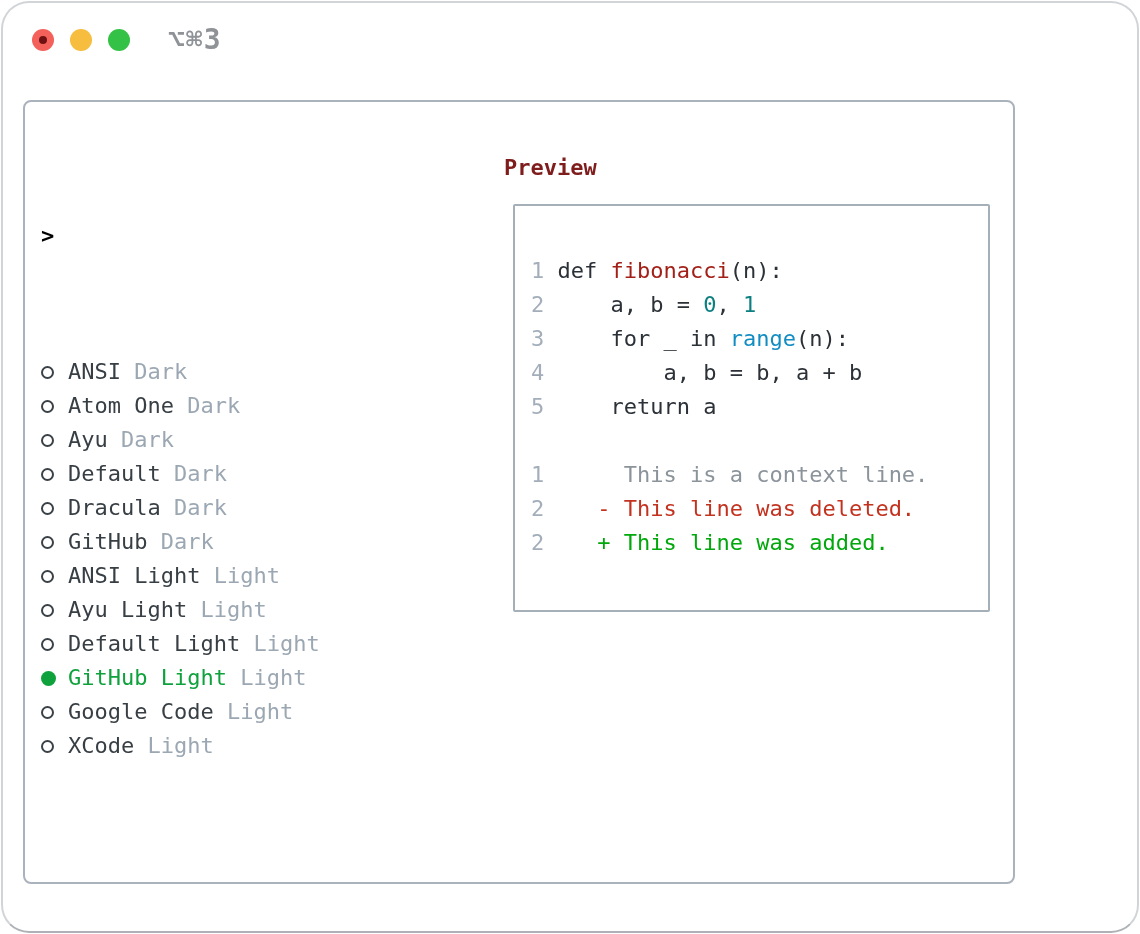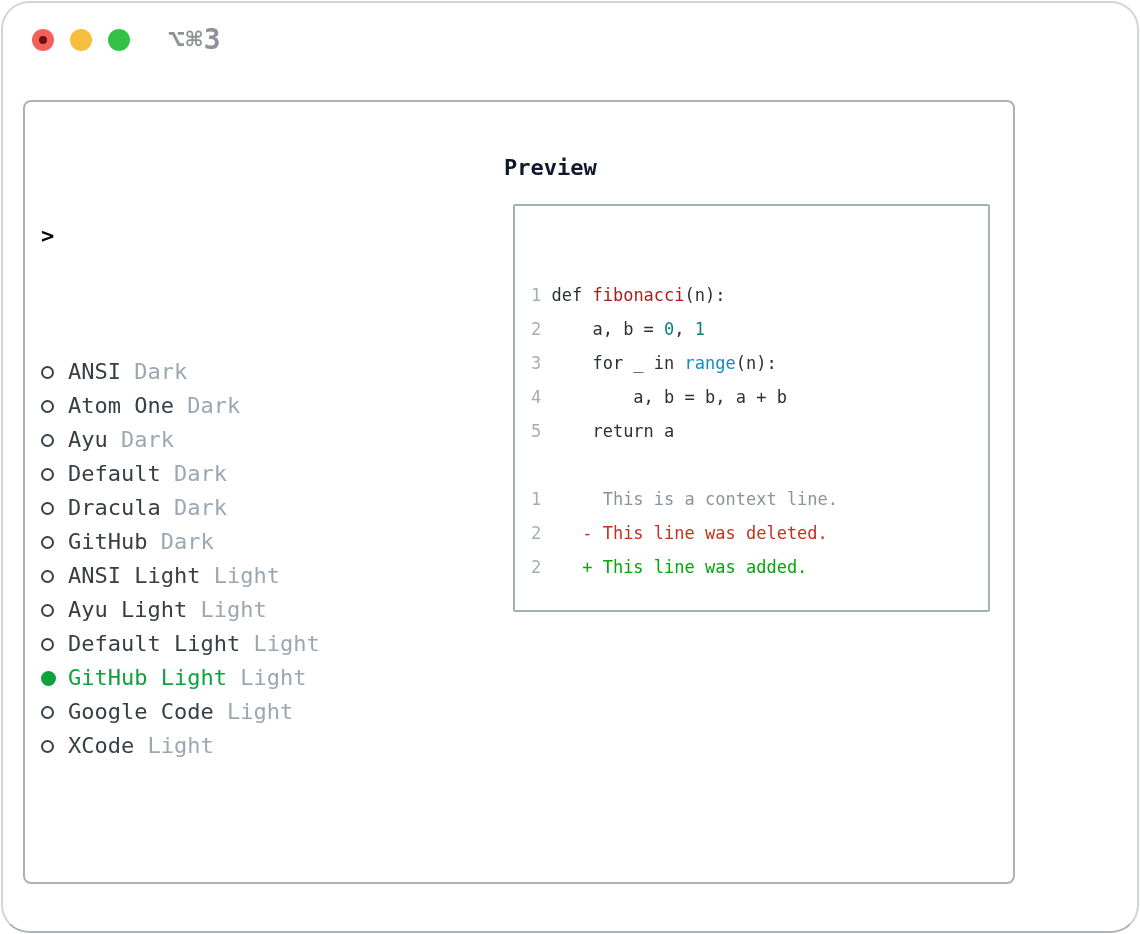--- a/index.html
+++ b/index.html
@@ -22,26 +22,26 @@
   }
   .leftcol{position:absolute;left:16px;top:49px;font-size:22px;line-height:34px;white-space:pre;}
   .row{display:flex;align-items:center;height:34px;}
   .marker{width:27px;display:flex;align-items:center;flex:0 0 27px;}
   .ring{width:13px;height:13px;border:2px solid #3a4147;border-radius:50%;box-sizing:border-box;display:inline-block;}
   .dot{width:15px;height:15px;border-radius:50%;display:inline-block;}
   .prefix{font-weight:bold;color:#000;}
   .hdr{font-weight:bold;color:#000;}
   .spacer{height:34px;}
 
-  .preview-title{position:absolute;left:479px;top:49px;font-size:22px;line-height:34px;font-weight:bold;color:#0f172a;}
+  .preview-title{position:absolute;left:479px;top:49px;font-size:22px;line-height:34px;font-weight:bold;color:#7f1d1d;}
   .preview-box{
     position:absolute;left:488px;top:102px;width:477px;height:408px;
     border:2px solid #a5afb8;border-radius:2px;box-sizing:border-box;background:#fff;
   }
-  .code{padding:48px 0 0 16px;font-size:17px;line-height:34px;white-space:pre;margin-top:24px;}
+  .code{padding:48px 0 0 16px;font-size:22px;line-height:34px;white-space:pre;}
   .cline{height:34px;}
 </style>
 </head>
 <body>
 
 <div class="window">
 
   <div class="titlebar">
     <span class="light" style="background-color: rgb(244, 96, 90);">
       <span class="reddot" style="background-color: rgb(111, 17, 19);"></span>

